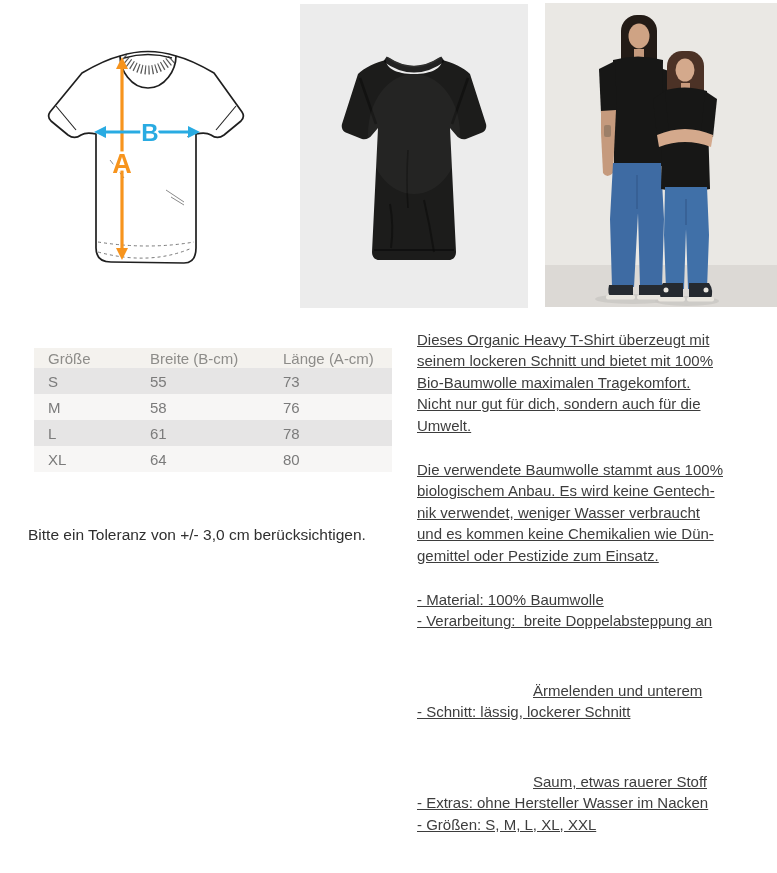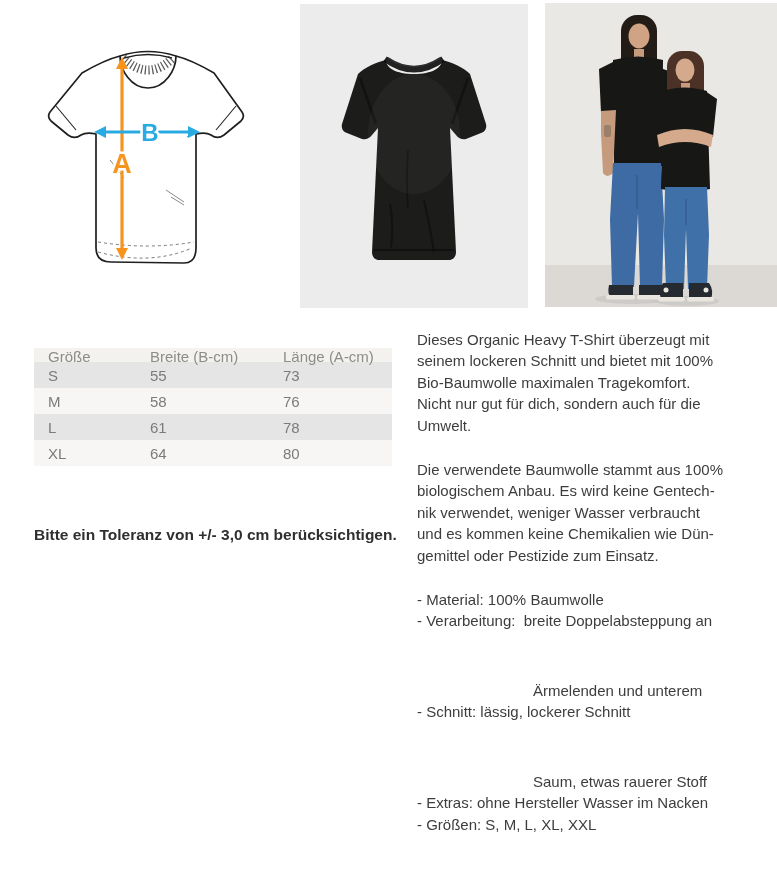--- a/index.html
+++ b/index.html
@@ -5,29 +5,29 @@
   html,body{margin:0;padding:0;background:#ffffff;}
   .page{position:relative;width:777px;height:873px;background:#ffffff;
         font-family:"Liberation Sans",sans-serif;overflow:hidden;}
   .img{position:absolute;display:block;}
   .diagram{left:38px;top:42px;}
   .product{left:300px;top:4px;}
   .models{left:545px;top:3px;}
 
   .size-table{position:absolute;left:34px;top:348px;width:358px;}
   .t-row{display:grid;grid-template-columns:102px 133px 123px;height:26px;align-items:center;color:#7b7b7b;}
-  .t-row.t-head{height:14px;background:#f4f2ee;color:#8d8c89;}
+  .t-row.t-head{height:20px;background:#f4f2ee;color:#8d8c89;}
   .t-cell{padding-left:14px;font-size:15px;white-space:nowrap;}
   .r-a{background:#e6e5e5;}
   .r-b{background:#f7f6f5;}
 
-  .tolerance{position:absolute;left:34px;top:526px;font-size:15.5px;color:#2f2f2f;white-space:nowrap;font-weight:bold;}
+  .tolerance{position:absolute;left:28px;top:526px;font-size:15.5px;color:#2f2f2f;white-space:nowrap;}
 
   .description{position:absolute;left:417px;top:329px;width:356px;
-               font-size:15px;line-height:21.4px;color:#3d3d3d;}
+               font-size:15px;line-height:21.4px;color:#3d3d3d;text-decoration:underline;}
   .para{margin:0 0 23px 0;white-space:pre-line;}
   .specs{margin:0;}
   .spec-line{white-space:pre;}
   .spec-line.indent{padding-left:116px;margin-top:48px;}
 
   svg text.meas-label{font-family:"Liberation Sans",sans-serif;font-weight:bold;
        paint-order:stroke;stroke:#ffffff;stroke-width:5px;stroke-linejoin:round;text-anchor:middle;}
 </style>
 </head>
 <body>

